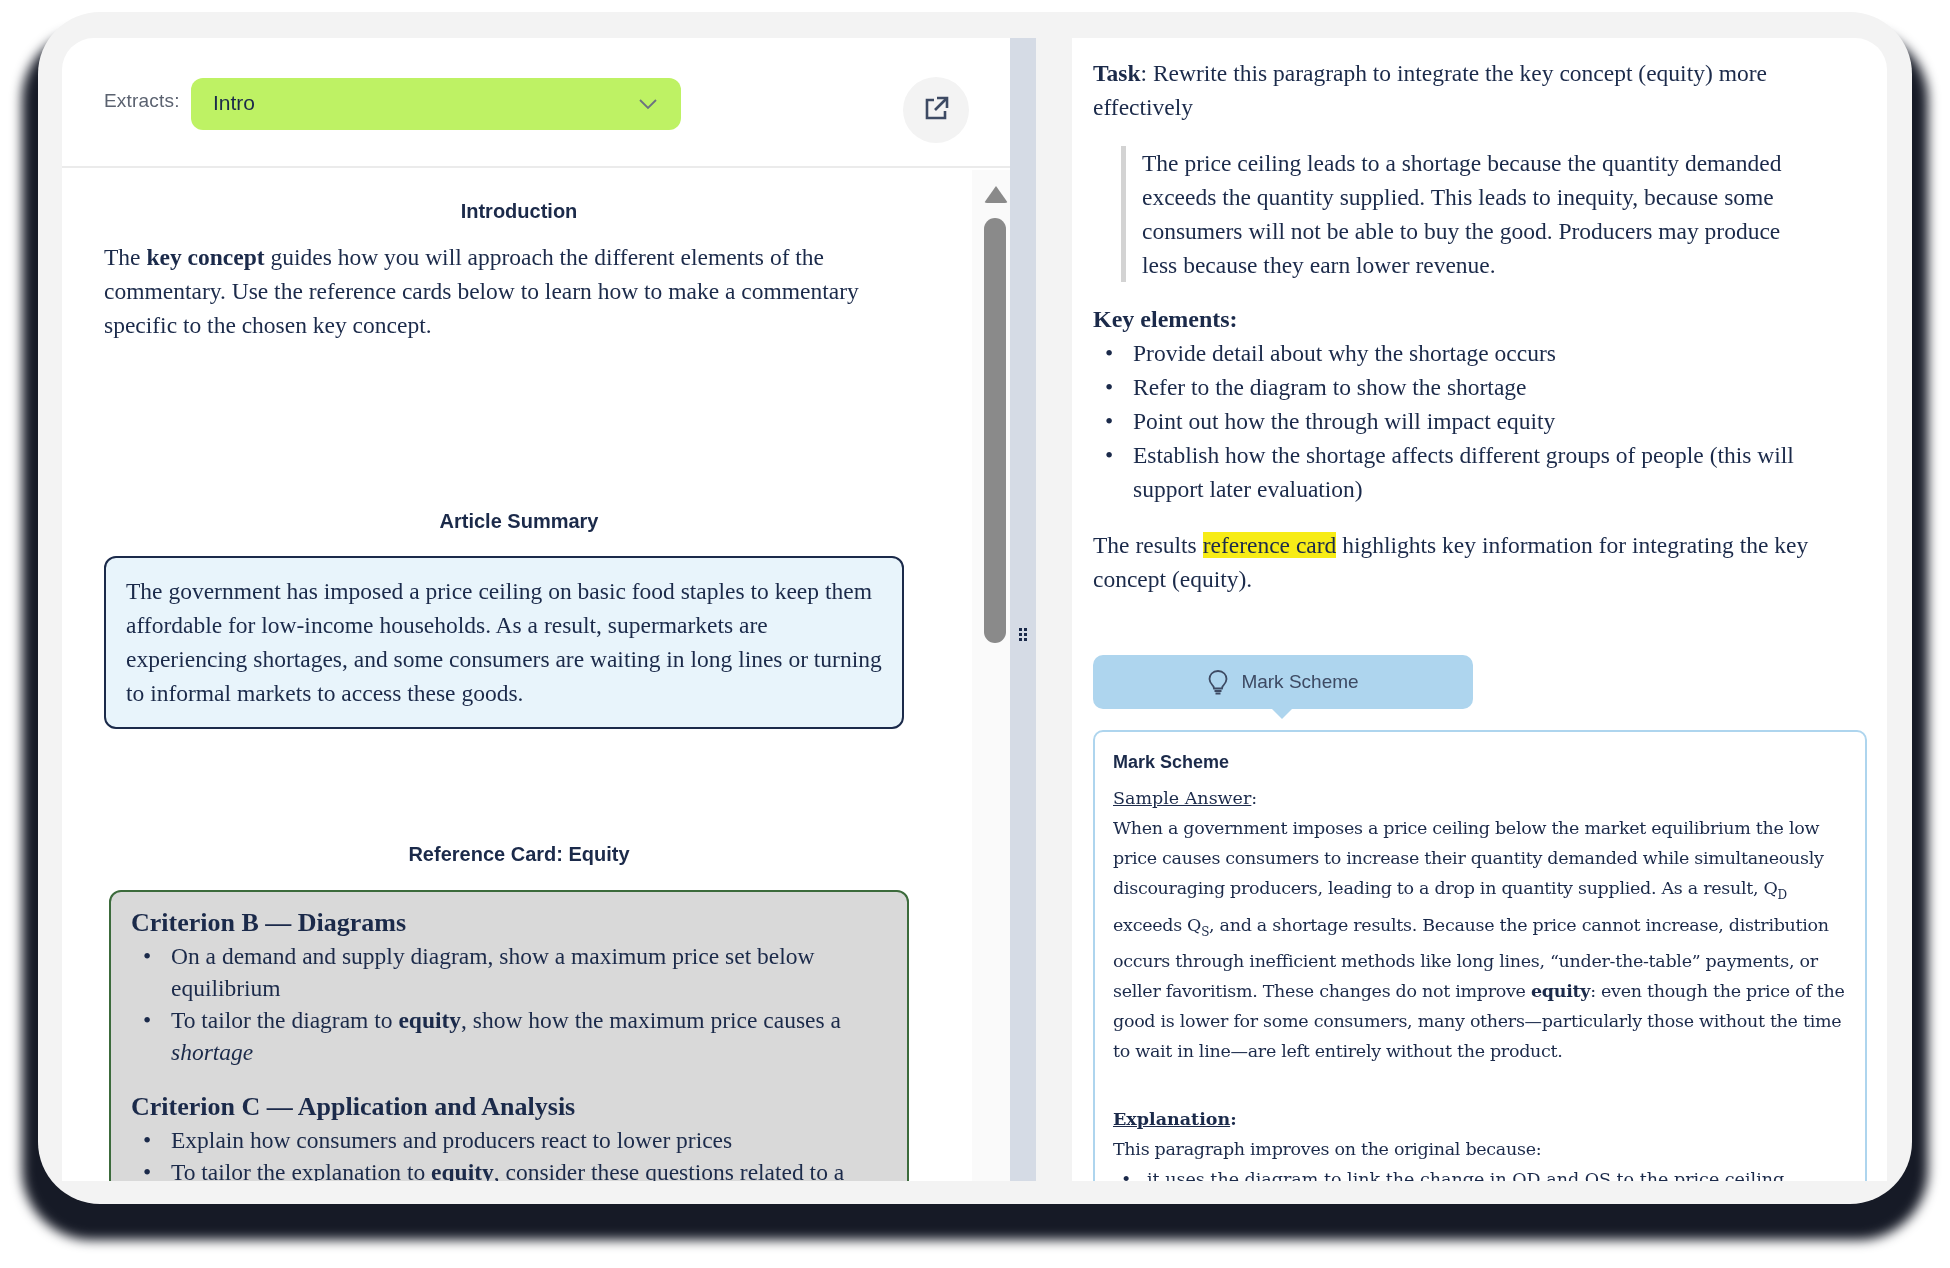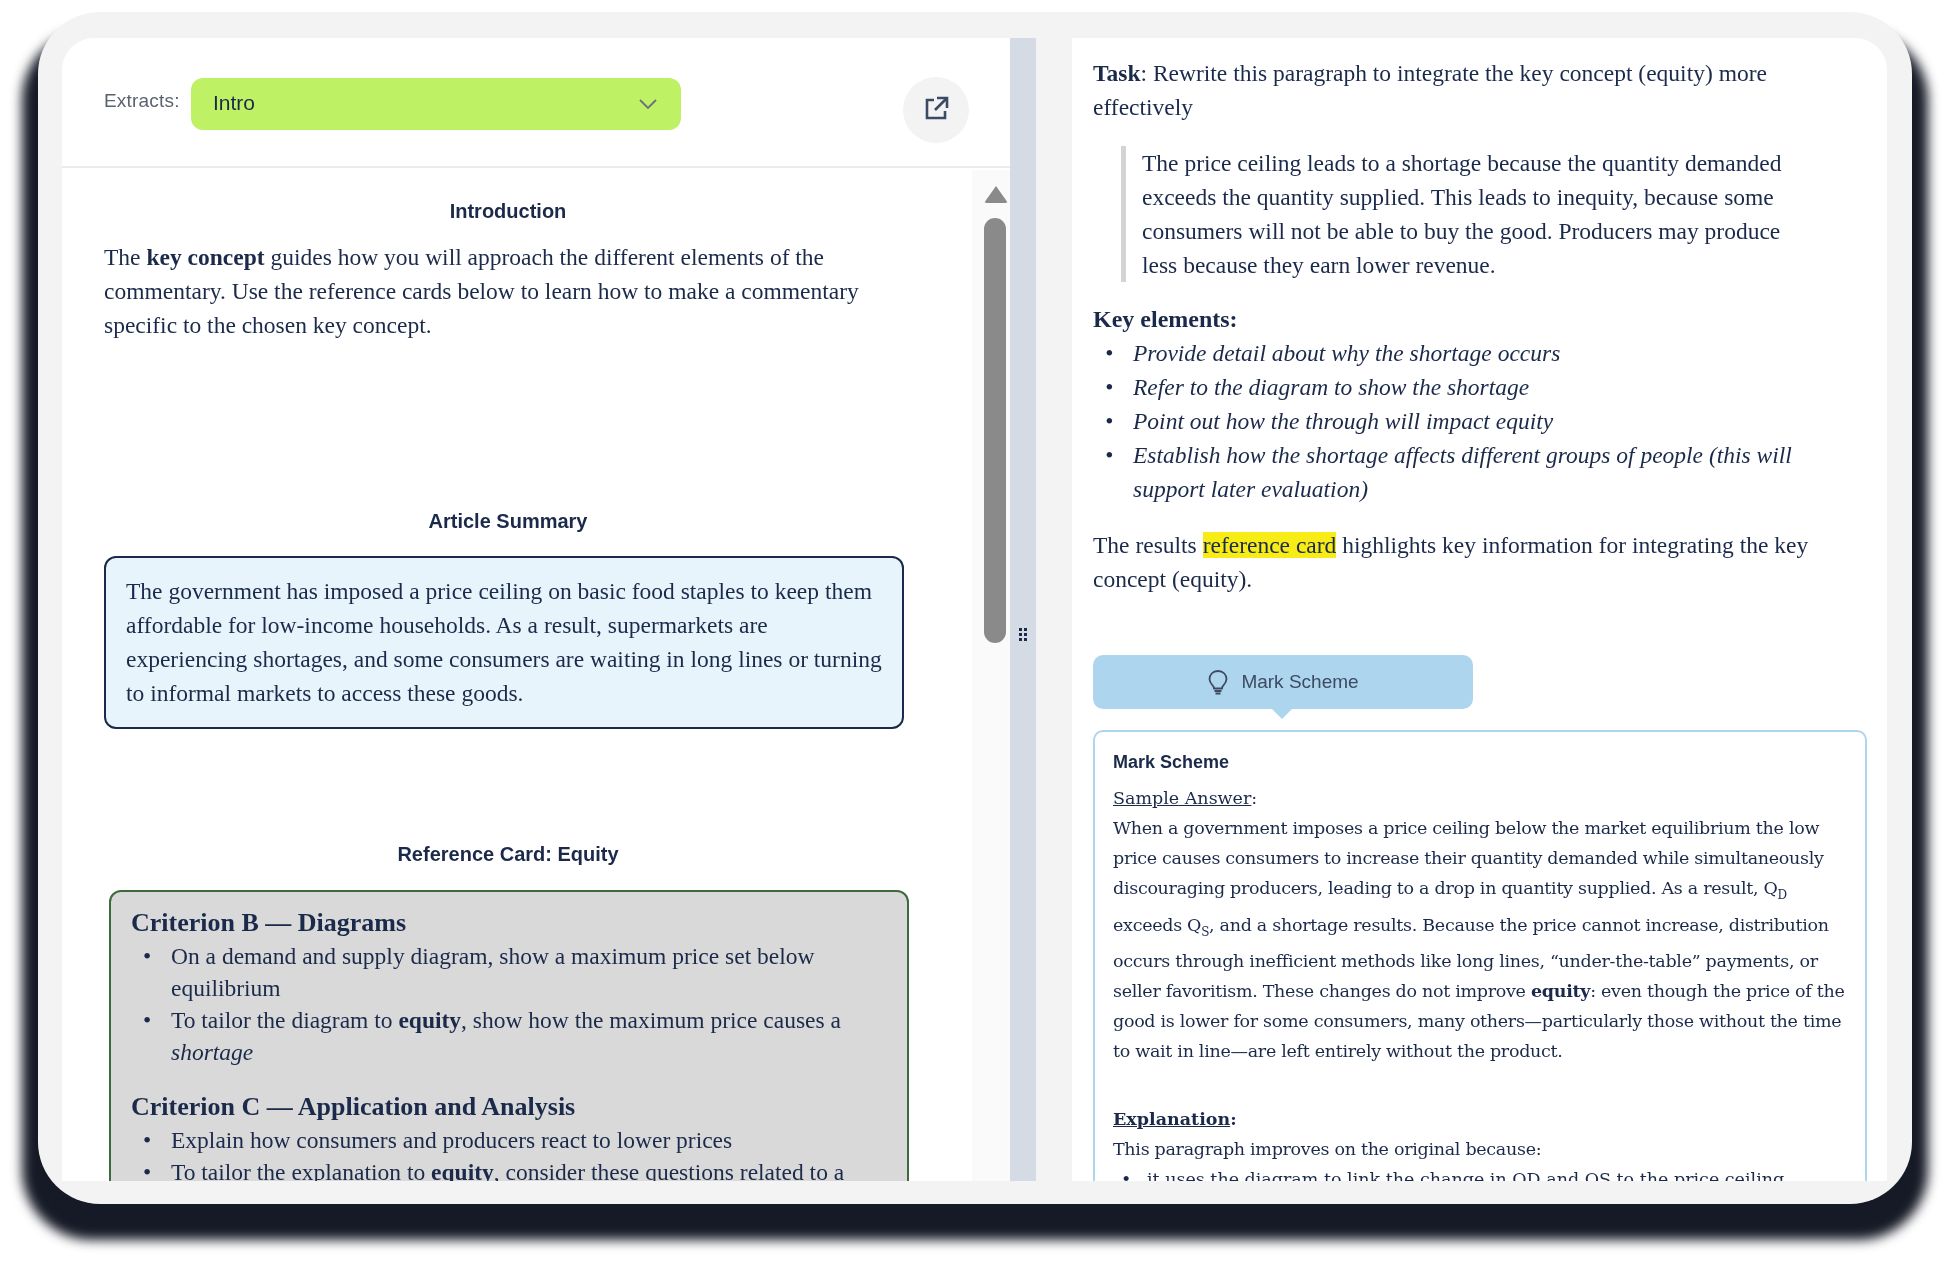--- a/index.html
+++ b/index.html
@@ -67,21 +67,21 @@
   }
   .scroll-thumb {
     position: absolute; left: 922px; top: 48px; width: 22px; height: 425px;
     background: #8a8a8a; border-radius: 11px; cursor: grab;
   }
   .lp-content {
     position: absolute; left: 42px; top: 0; width: 798px;
     color: #1b2a4a;
   }
   .sec-title {
-    position: absolute; left: 5px; width: 798px; text-align: center;
+    position: absolute; left: 16px; width: 798px; text-align: center;
     font-size: 20px; font-weight: bold; color: #1b2a4a;
   }
   .intro-para {
     position: absolute; left: 0; top: 122px; width: 800px;
     font-family: "Liberation Serif", serif; font-size: 23.5px; line-height: 34px;
     color: #1b2a4a;
   }
   .summary-box {
     position: absolute; left: 0; top: 386px; width: 800px; height: 173px;
     background: #e8f4fb; border: 2px solid #1b2a4a; border-radius: 12px;
@@ -128,21 +128,21 @@
   .task-para { font-size: 23.5px; line-height: 34px; width: 760px; }
   .task-para b { font-weight: bold; }
   .quote {
     margin-top: 22px; margin-left: 28px; padding-left: 16px;
     border-left: 5px solid #d3d3d3;
     font-size: 23.5px; line-height: 34px; width: 690px;
   }
   .key-title { margin-top: 20px; font-size: 24px; font-weight: bold; line-height: 34px; }
   .key-list { list-style: none; }
   .key-list li {
-    position: relative; padding-left: 40px; font-size: 23.5px; line-height: 34px; width: 760px; font-style: italic;
+    position: relative; padding-left: 40px; font-size: 23.5px; line-height: 34px; width: 760px;
   }
   .key-list li::before { content: "•"; position: absolute; left: 12px; top: 0; }
   .ref-para { margin-top: 22px; font-size: 23.5px; line-height: 34px; width: 770px; }
   .hl { background: #f7ec16; }
 
   .tabs {
     position: absolute; left: 21px; top: 617px; width: 778px; height: 56px;
   }
   .tab {
     position: absolute; top: 0; height: 54px; width: 380px; border-radius: 10px;

